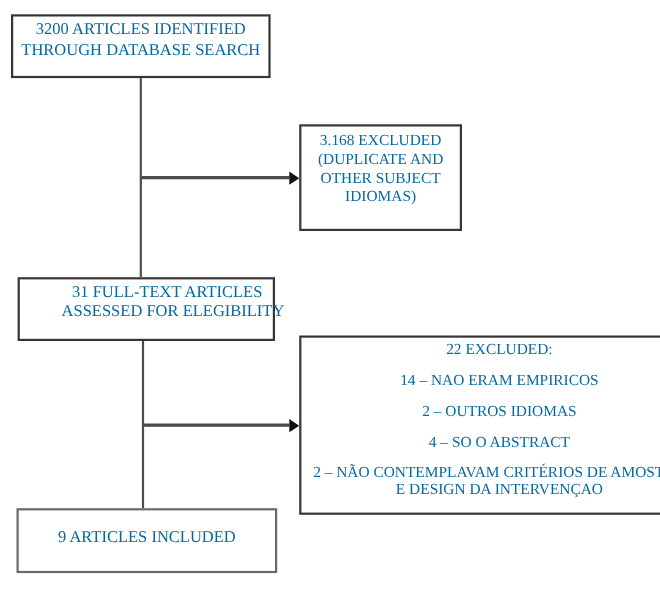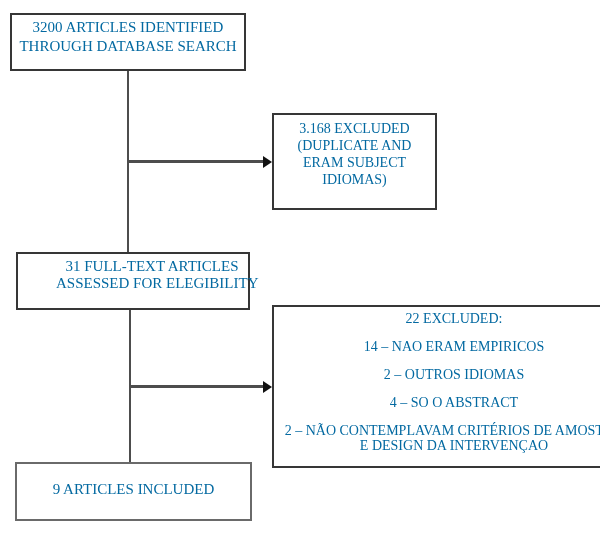--- a/index.html
+++ b/index.html
@@ -30,21 +30,21 @@
   }
   
   .box-identified {
     left: 10px; top: 13px;
     width: 236px; height: 58px;
     padding-top: 3px;
   }
   
   .box-excluded-initial {
     left: 272px; top: 113px;
-    width: 165px; height: 97px;
+    width: 148px; height: 97px;
     padding-top: 5px;
   }
   .box-excluded-initial .ln {
     font-size: 14px;
     line-height: 17px;
   }
   
   .box-fulltext {
     left: 16px; top: 252px;
     width: 234px; height: 58px;
@@ -105,21 +105,21 @@
 <div class="canvas">
 
   <div class="flow-box box-identified">
     <div class="ln">3200 ARTICLES IDENTIFIED</div>
     <div class="ln">THROUGH DATABASE SEARCH</div>
   </div>
 
   <div class="flow-box box-excluded-initial">
     <div class="ln">3.168 EXCLUDED</div>
     <div class="ln">(DUPLICATE AND</div>
-    <div class="ln">ERAM SUBJECT</div>
+    <div class="ln">OTHER SUBJECT</div>
     <div class="ln">IDIOMAS)</div>
   </div>
 
   <div class="flow-box box-fulltext">
     <div class="ln-tight">31 FULL-TEXT ARTICLES</div>
     <div class="ln-tight">ASSESSED FOR ELEGIBILITY</div>
   </div>
 
   <div class="flow-box box-excluded-fulltext">
     <p>22 EXCLUDED:</p>

